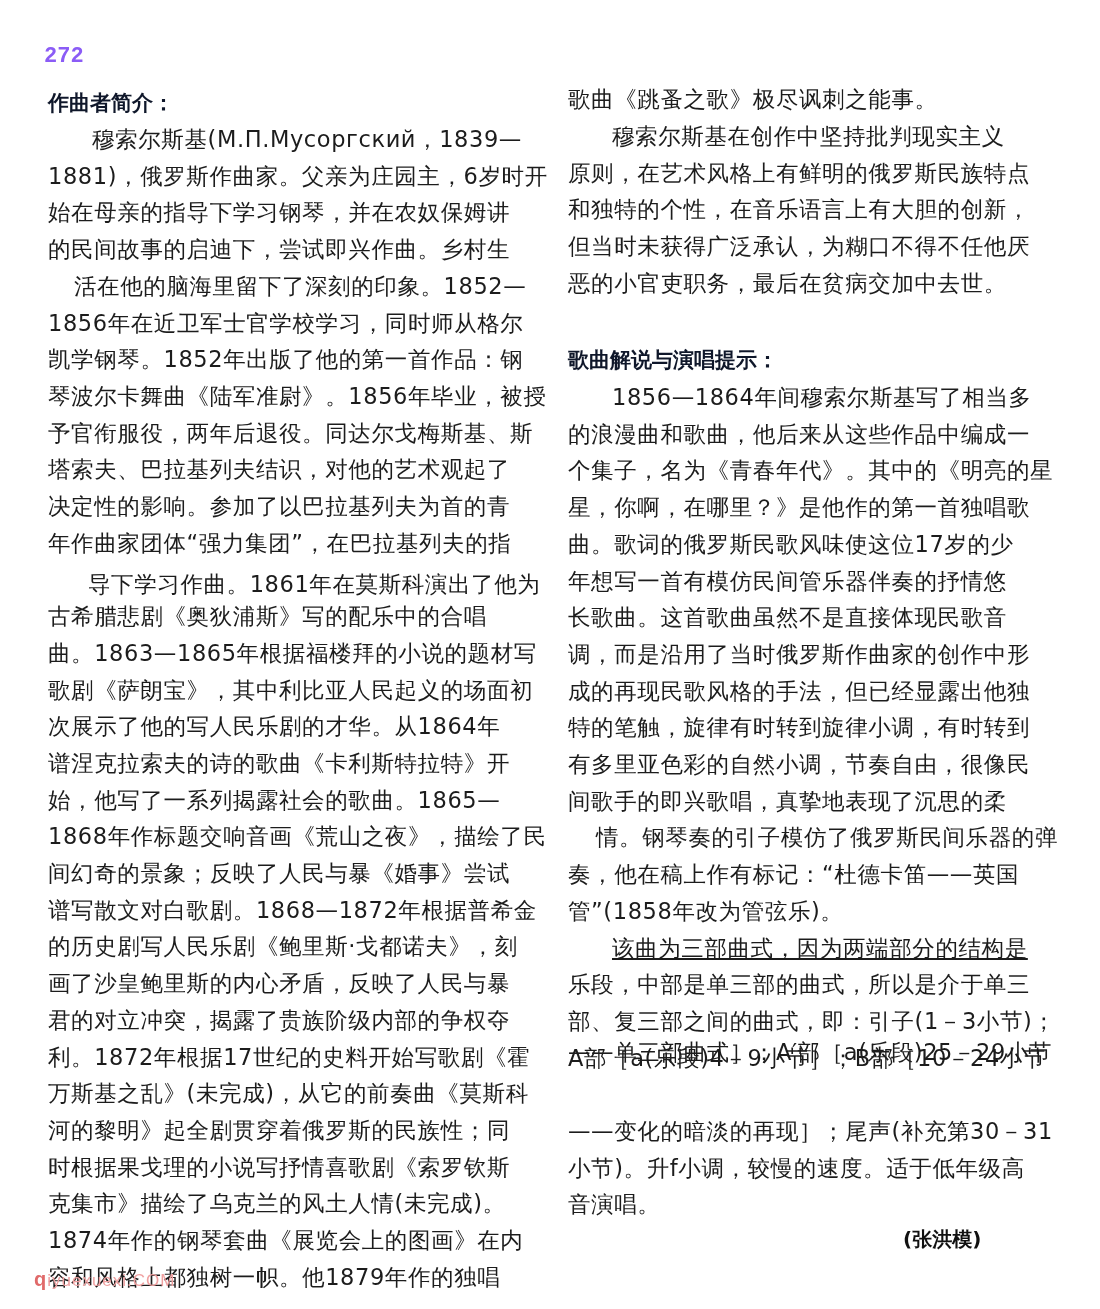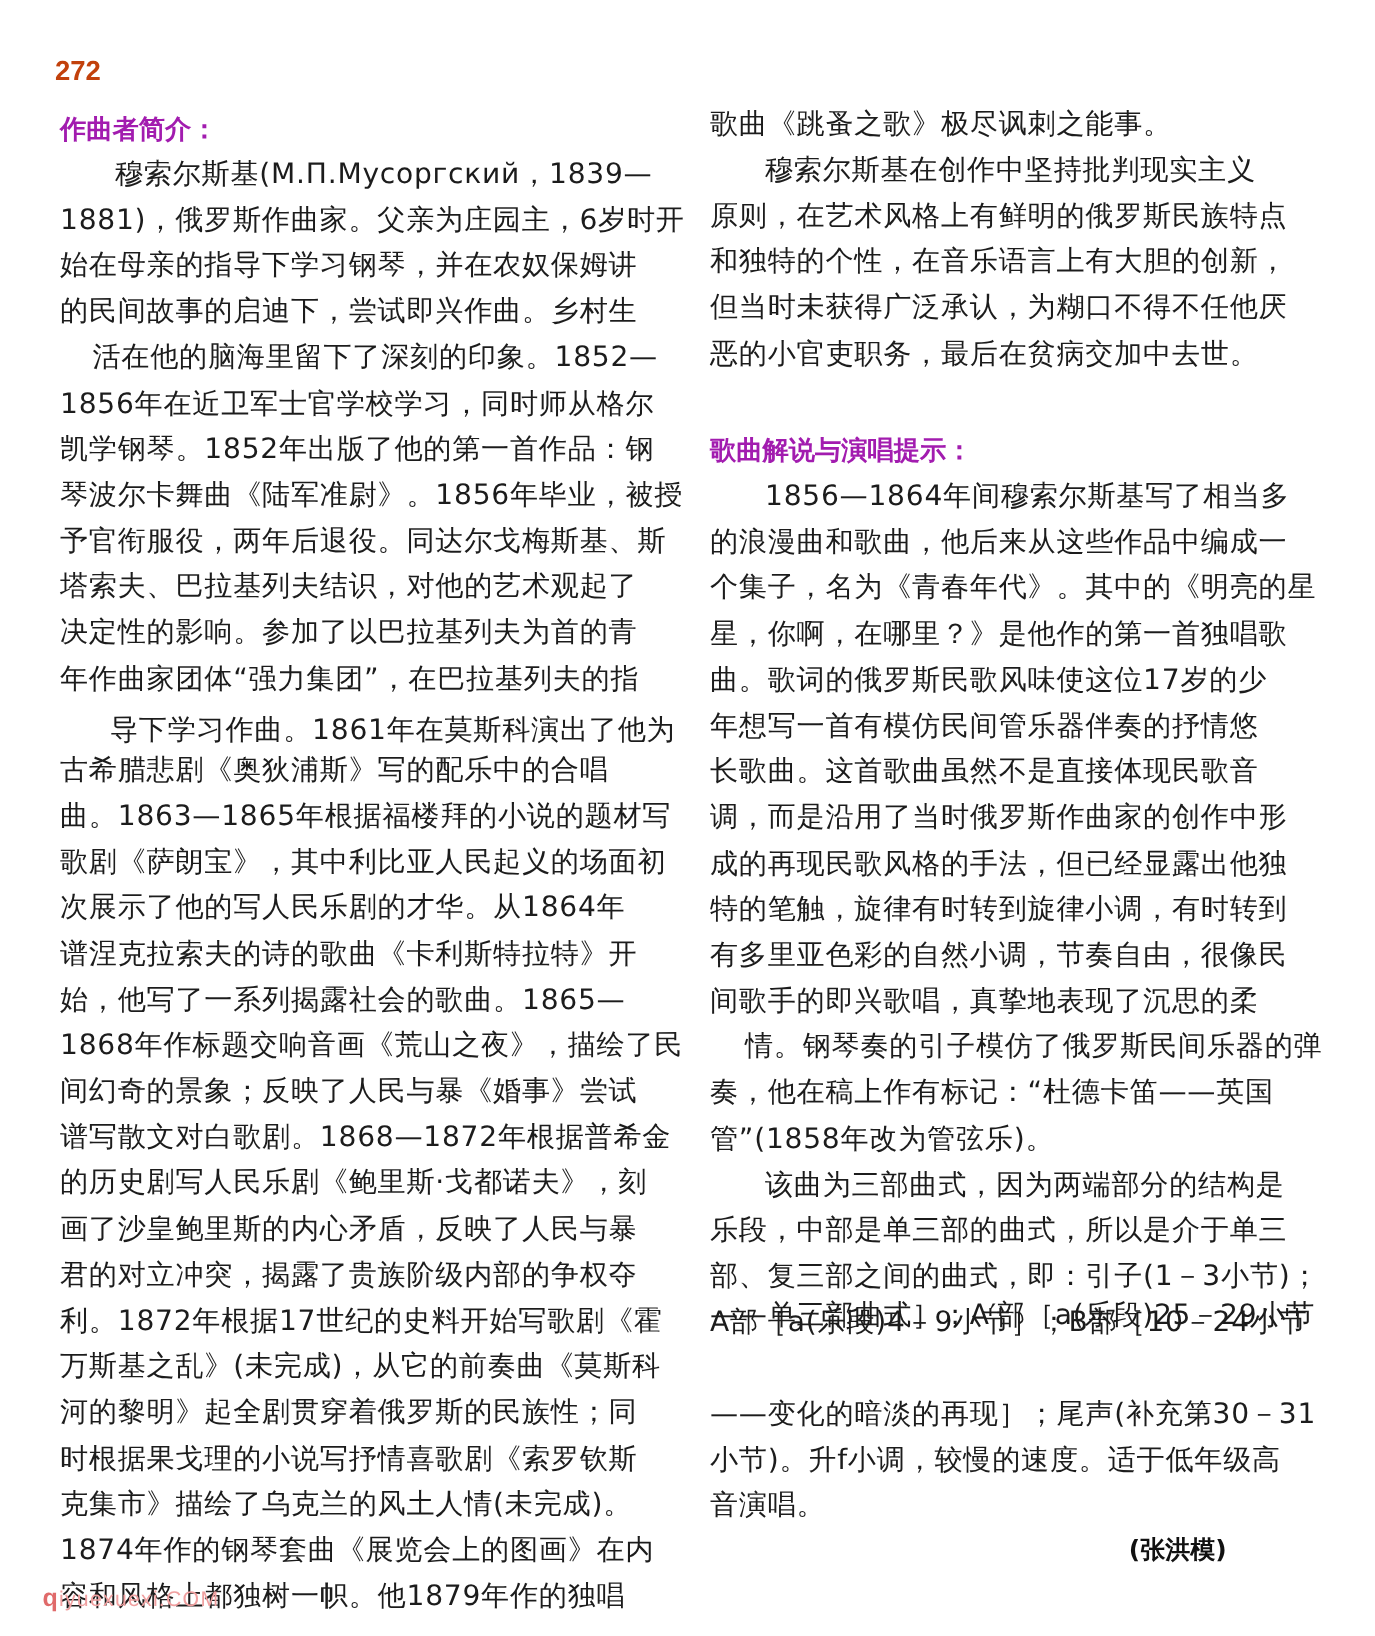--- a/index.html
+++ b/index.html
@@ -4,38 +4,38 @@
 <style>
   html, body { margin: 0; padding: 0; }
   body {
     width: 1100px; height: 1309px; background: #ffffff;
     position: relative; overflow: hidden;
     font-family: "DejaVu Serif", "Liberation Serif", serif;
     color: #1a1a1a;
   }
   .page-number {
     position: absolute; left: 44px; top: 44px;
-    font-family: Liberation Sans, sans-serif;
-    font-weight: bold; font-size: 22px; color: #c2410c;
+    font-family: Liberation Mono, monospace;
+    font-weight: bold; font-size: 22px; color: #8b5cf6;
   }
   .column { position: absolute; top: 0; }
   .col-left { left: 48px; width: 480px; }
   .col-right { left: 568px; width: 480px; }
   .line {
     position: absolute; left: 0; white-space: nowrap;
     font-size: 22.5px; line-height: 30px; height: 30px;
     letter-spacing: 0.6px;
     font-family: "DejaVu Sans", "Liberation Sans", sans-serif;
     font-weight: normal; color: #1c1c1c;
   }
   .line.indent { left: 44px; }
   .heading {
     position: absolute; left: 0; white-space: nowrap;
     font-family: "DejaVu Sans", "Liberation Sans", sans-serif;
-    font-weight: bold; font-size: 21px; line-height: 30px; color: #a21caf;
+    font-weight: bold; font-size: 21px; line-height: 30px; color: #0f172a;
   }
   .signature {
     position: absolute; left: 903px; top: 1226px;
     font-family: "DejaVu Sans", "Liberation Sans", sans-serif;
     font-weight: bold; font-size: 20px; color: #111;
   }
   .watermark {
     position: absolute; left: 34px; top: 1268px;
     font-family: "Liberation Sans", "DejaVu Sans", sans-serif;
     font-size: 17px; letter-spacing: 1px; color: #f0a0a0;
@@ -104,21 +104,21 @@
       <div class="line" style="top: 565.5px;">年想写一首有模仿民间管乐器伴奏的抒情悠</div>
       <div class="line" style="top: 602.2px;">长歌曲。这首歌曲虽然不是直接体现民歌音</div>
       <div class="line" style="top: 638.9px;">调，而是沿用了当时俄罗斯作曲家的创作中形</div>
       <div class="line" style="top: 675.6px;">成的再现民歌风格的手法，但已经显露出他独</div>
       <div class="line" style="top: 712.3px;">特的笔触，旋律有时转到旋律小调，有时转到</div>
       <div class="line" style="top: 749px;">有多里亚色彩的自然小调，节奏自由，很像民</div>
       <div class="line" style="top: 785.7px;">间歌手的即兴歌唱，真挚地表现了沉思的柔</div>
       <div class="line" style="top: 822.4px; margin-left: 28px;">情。钢琴奏的引子模仿了俄罗斯民间乐器的弹</div>
       <div class="line" style="top: 859.1px;">奏，他在稿上作有标记：“杜德卡笛——英国</div>
       <div class="line" style="top: 895.8px;">管”(1858年改为管弦乐)。</div>
-      <div class="line indent" style="top: 932.5px;">该曲为三部曲式，因为两端部分的结构是</div>
+      <div class="line indent" style="top: 932.5px; text-decoration: underline;">该曲为三部曲式，因为两端部分的结构是</div>
       <div class="line" style="top: 969.2px;">乐段，中部是单三部的曲式，所以是介于单三</div>
       <div class="line" style="top: 1005.9px;">部、复三部之间的曲式，即：引子(1－3小节)；</div>
       <div class="line" style="top: 1042.6px;">A部［a(乐段)4－9小节］；B部［10－24小节</div>
       <div class="line" style="top: 1037px; text-align: center;">——单三部曲式］；A′部［a(乐段)25－29小节</div>
       <div class="line" style="top: 1116px;">——变化的暗淡的再现］；尾声(补充第30－31</div>
       <div class="line" style="top: 1152.7px;">小节)。升f小调，较慢的速度。适于低年级高</div>
       <div class="line" style="top: 1189.4px;">音演唱。</div>
     </div>
 </div>
 

